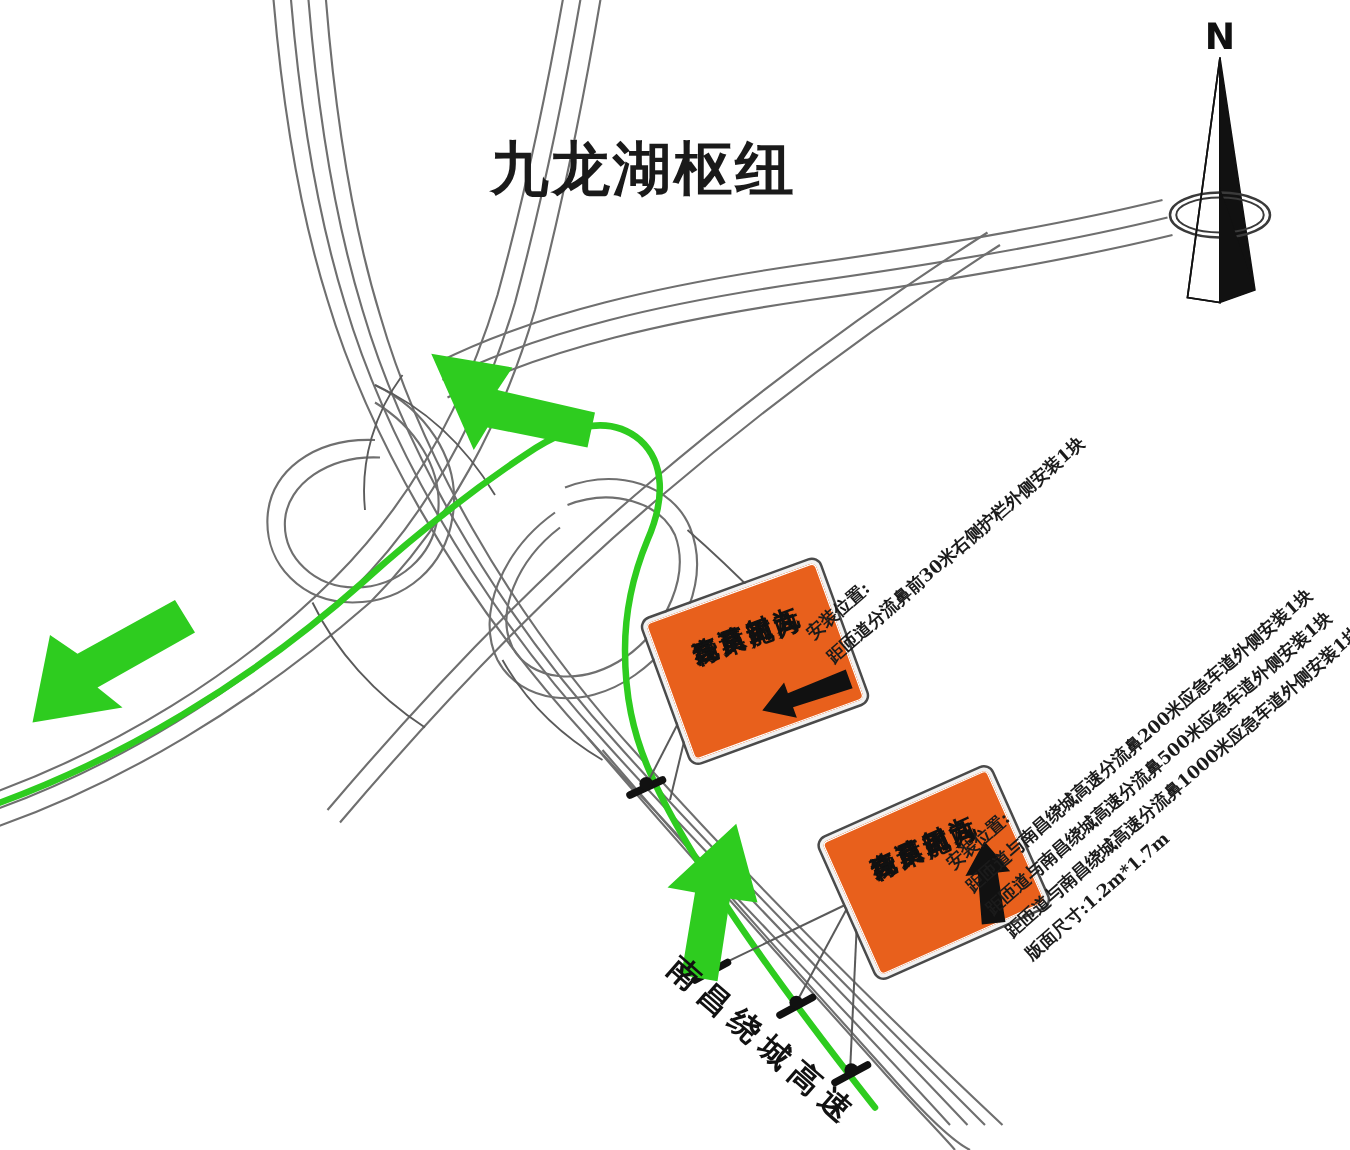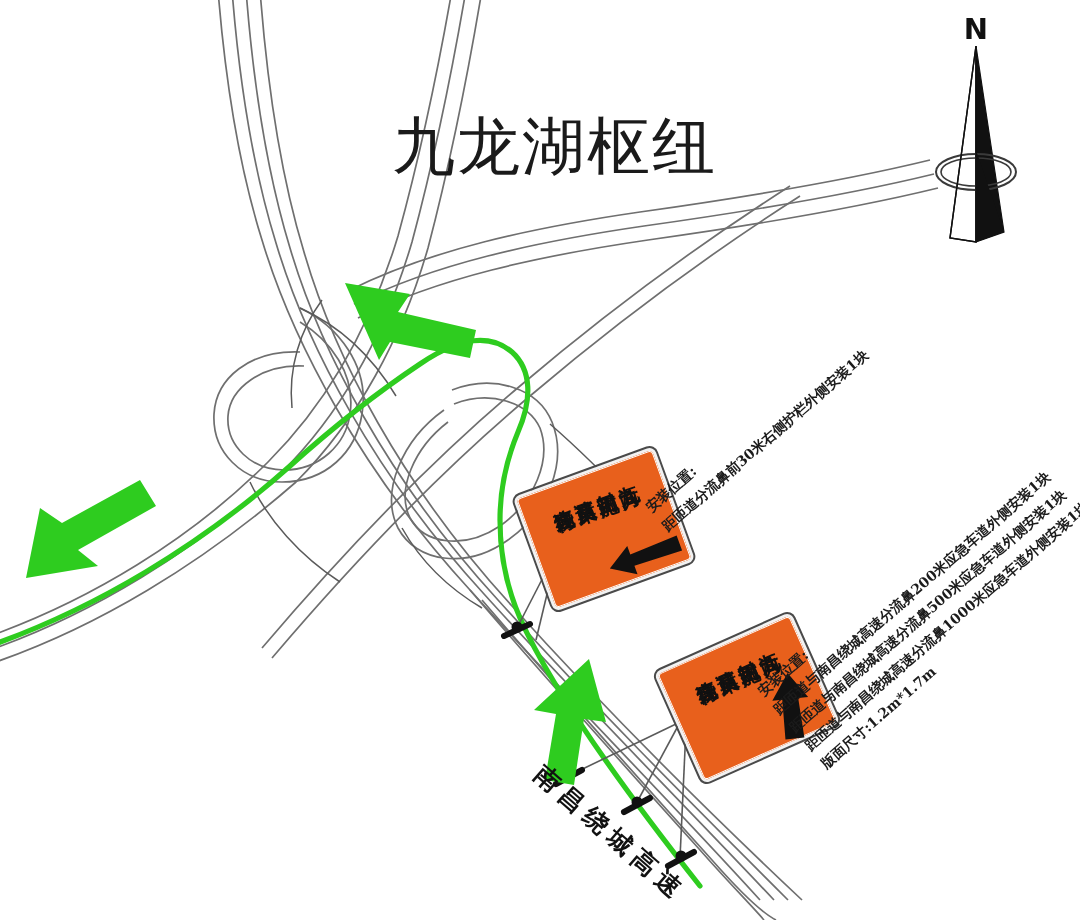--- a/index.html
+++ b/index.html
@@ -3,21 +3,21 @@
 <meta charset="utf-8">
 <style>
   html,body{margin:0;padding:0;background:#ffffff;}
   body{width:1080px;height:920px;overflow:hidden;font-family:"DejaVu Sans","Liberation Sans",sans-serif;}
   #stage{position:relative;width:1080px;height:920px;background:#fff;}
   #roads{position:absolute;left:0;top:0;width:1080px;height:920px;}
 
   .map-title{
     position:absolute;left:392px;top:104px;
     font-family:"DejaVu Serif","Liberation Serif",serif;
-    font-size:63px;font-weight:400;color:#1a1a1a;letter-spacing:2px;
+    font-size:47px;font-weight:700;color:#1a1a1a;letter-spacing:2px;
     white-space:nowrap;
   }
 
   
   .compass{position:absolute;left:928px;top:12px;width:96px;height:240px;}
   .compass .n-label{
     position:absolute;left:0;right:0;top:0;text-align:center;
     font-family:"DejaVu Sans","Liberation Sans",sans-serif;
     font-size:29px;font-weight:700;color:#111;
   }

